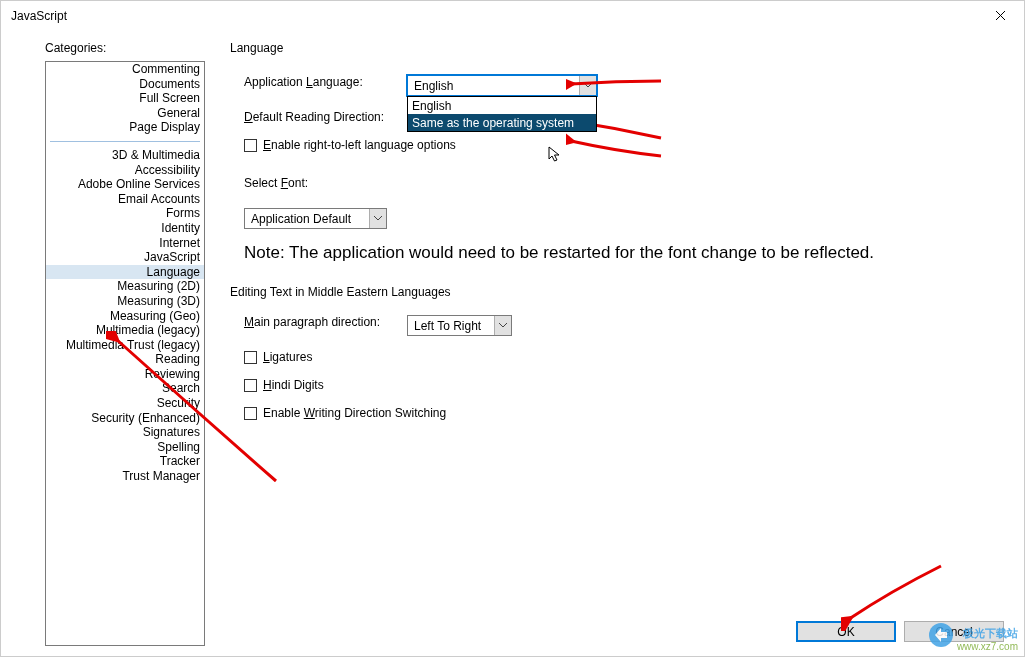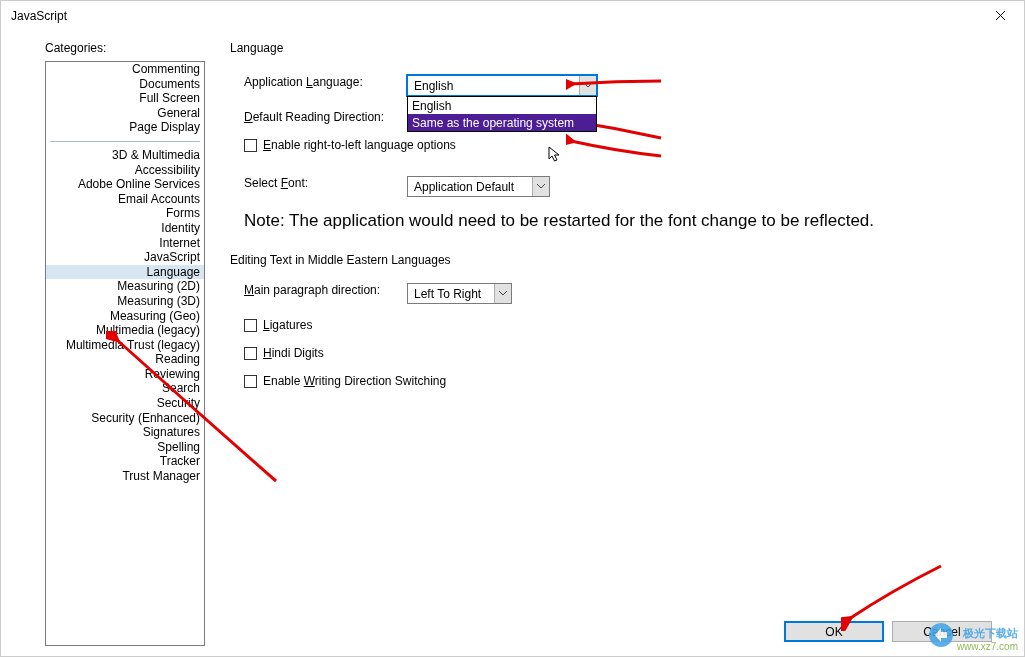--- a/index.html
+++ b/index.html
@@ -20,26 +20,26 @@
   .form-row { display: flex; gap: 18px; margin-bottom: 14px; font-size: 12px; padding-left: 14px; }
   .form-row .label { width: 145px; }
   .underline { text-decoration: underline; }
   .select-like { position: relative; }
   .select-box { border: 1px solid #7a7a7a; background: #fff; height: 21px; display: flex; align-items: center; padding: 0 20px 0 6px; font-size: 12px; position: relative; }
   .select-box.focused { border: 1px solid #0078d7; outline: 1px solid #0078d7; }
   .select-arrow { position: absolute; right: 0; top: 0; bottom: 0; width: 17px; border-left: 1px solid #adadad; background: #e1e1e1; display: flex; align-items: center; justify-content: center; }
   .select-arrow svg { width: 8px; height: 5px; }
   .dropdown { position: absolute; top: 21px; left: 0; right: 0; border: 1px solid #000; background: #fff; z-index: 10; }
   .dropdown-item { font-size: 12px; padding: 1.5px 4px; white-space: nowrap; cursor: default; }
-  .dropdown-item.highlighted { background: #4c1d95; color: #fff; }
+  .dropdown-item.highlighted { background: #0c4a6e; color: #fff; }
   .checkbox-row { display: flex; align-items: center; gap: 6px; font-size: 12px; padding-left: 14px; margin-bottom: 14px; }
   .checkbox { width: 13px; height: 13px; border: 1px solid #333; background: #fff; flex-shrink: 0; }
   .note-text { font-size: 17px; padding-left: 14px; margin-top: 2px; margin-bottom: 22px; }
   .section-divider { margin-bottom: 16px; }
-  .buttons { position: absolute; right: 32px; bottom: 14px; display: flex; gap: 8px; }
+  .buttons { position: absolute; right: 20px; bottom: 14px; display: flex; gap: 8px; }
   .btn { width: 100px; height: 21px; font-size: 12px; border: 1px solid #adadad; background: #e1e1e1; display: flex; align-items: center; justify-content: center; cursor: pointer; }
   .btn.default { border: 2px solid #0078d7; }
   
   .arrow { position: absolute; pointer-events: none; }
   
   .watermark { position: absolute; right: 6px; bottom: 2px; font-size: 11px; text-align: right; line-height: 14px; opacity: 0.85; }
   .watermark .line1 { color: #41a3e6; font-weight: bold; }
   .watermark .line2 { color: #7fae3a; font-size: 10px; }
   .watermark .logo { position: absolute; left: -30px; top: -5px; width: 28px; height: 28px; }
   .cursor-ptr { position: absolute; width: 14px; height: 18px; z-index: 20; }
@@ -125,21 +125,21 @@
         </span>
       </div>
 
       <div class="checkbox-row">
         <span class="checkbox"></span>
         <span>
           <span class="underline">E</span><span>nable right-to-left language options</span>
         </span>
       </div>
 
-      <div class="form-row" style="margin-top:24px;">
+      <div class="form-row" style="margin-top:24px;flex-direction:column;">
         <span class="label">
           <span>Select </span><span class="underline">F</span><span>ont:</span>
         </span>
         <div class="select-like" style="width:143px;">
           <div class="select-box">
             <span>Application Default</span>
             <span class="select-arrow">
               <svg viewBox="0 0 8 5">
                   <path d="M0 0 L4 4 L8 0" fill="none" stroke="#444" stroke-width="1"></path>
                 </svg>

